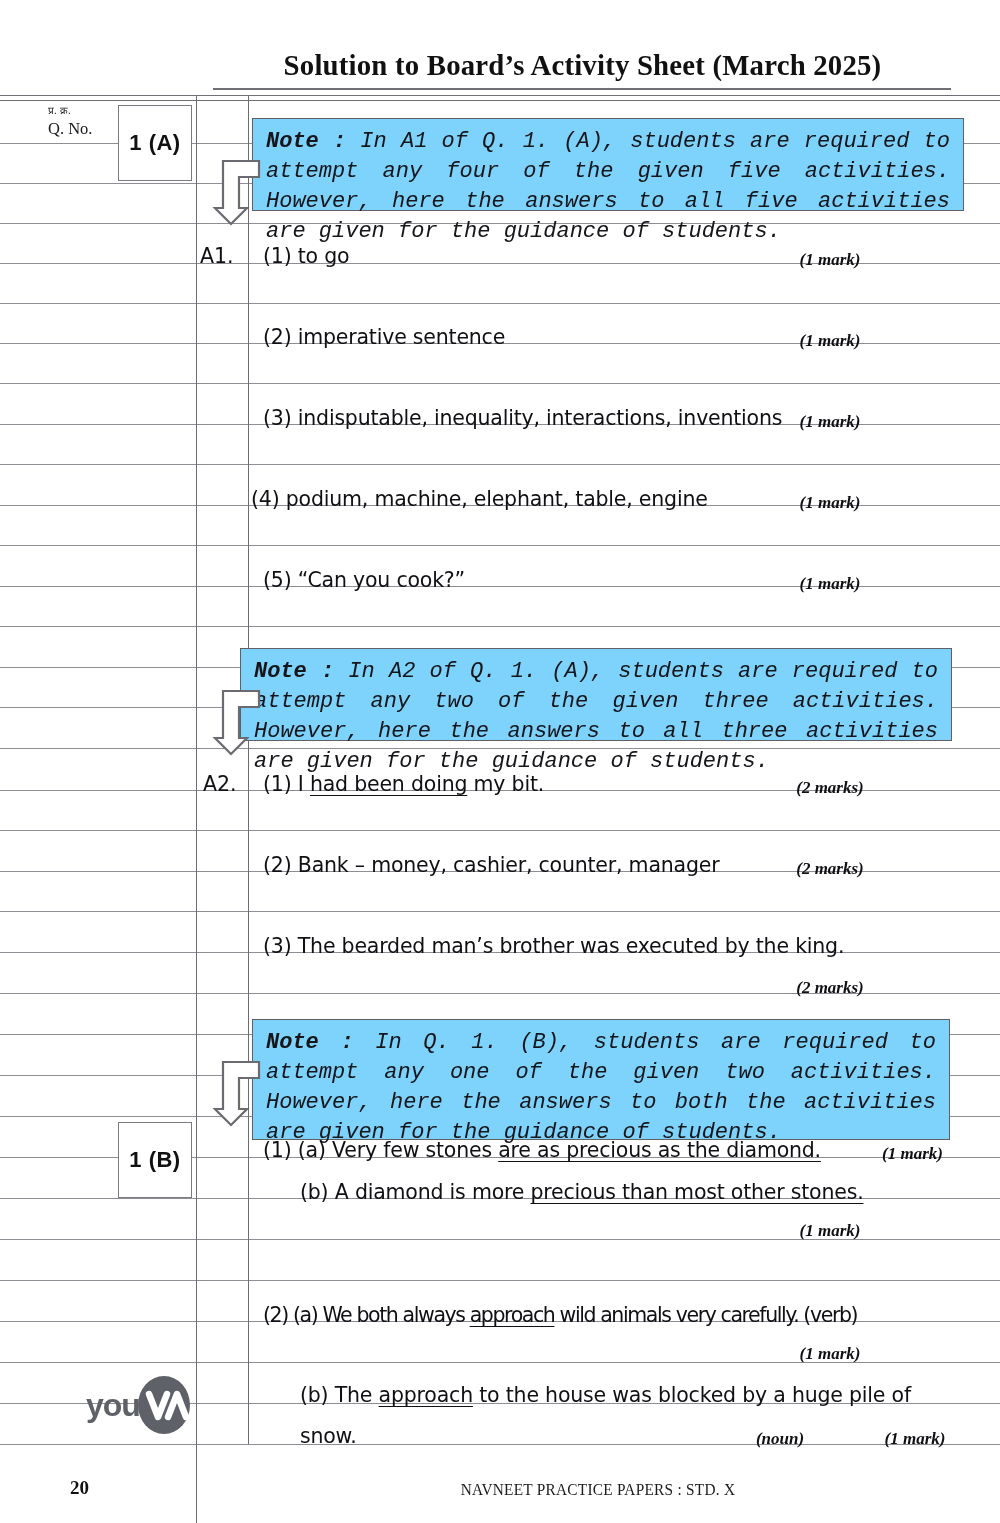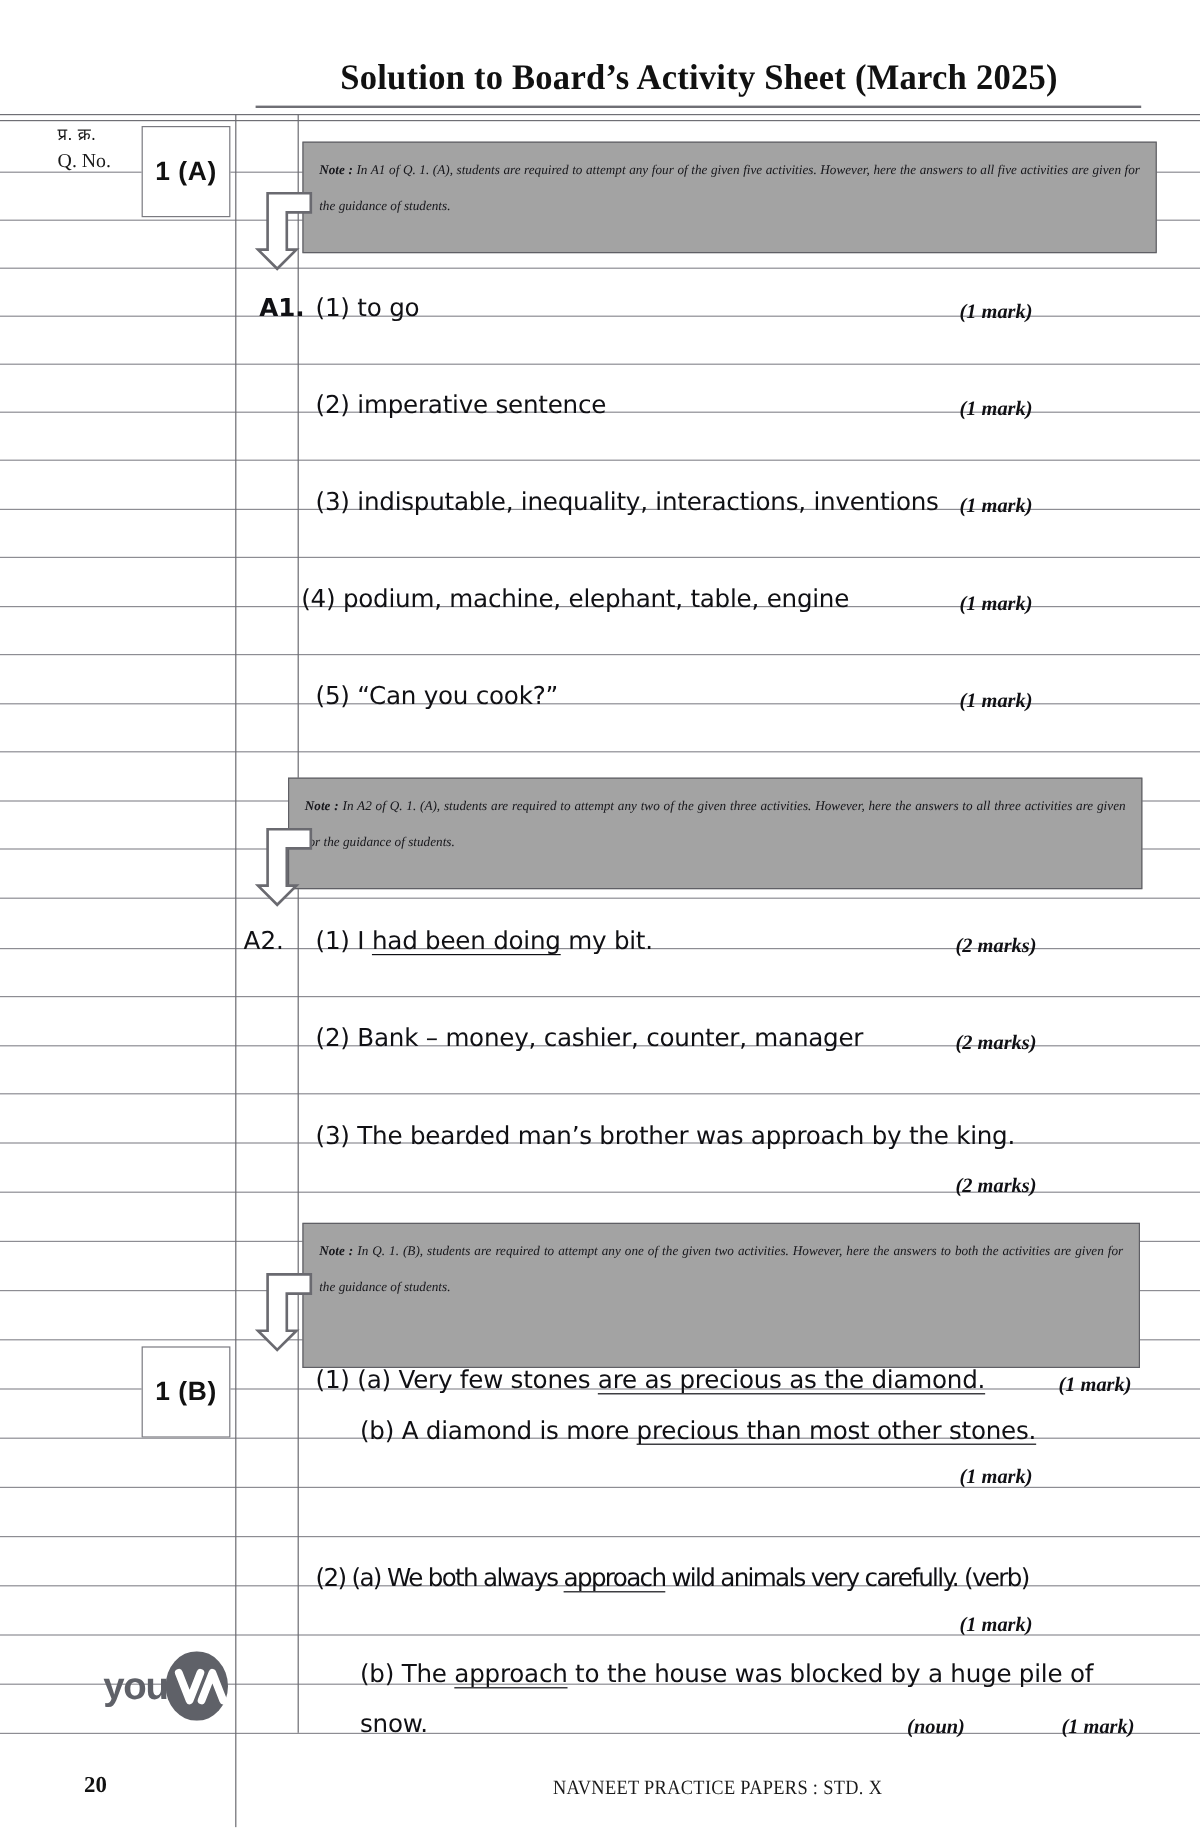--- a/index.html
+++ b/index.html
@@ -66,21 +66,21 @@
     left: 48px;
     top: 104px;
     font-family: "Liberation Serif", serif;
     font-size: 16.5px;
     color: #1a1a1a;
     line-height: 1.35;
     text-align: left;
   }
   .qno-label .dev {
     font-family: "DejaVu Sans", sans-serif;
-    font-size: 14px;
+    font-size: 10px;
     display: block;
   }
 
   
   .qbox {
     position: absolute;
     border: 1.6px solid #7a7a80;
     background: #ffffff;
     font-family: "Liberation Sans", sans-serif;
     font-weight: bold;
@@ -88,27 +88,27 @@
     color: #111111;
     display: flex;
     align-items: center;
     justify-content: center;
     letter-spacing: 0.5px;
   }
 
   
   .notebox {
     position: absolute;
-    background: #a3a3a3;
+    background: #7dd3fc;
     border: 1.6px solid #5f5f65;
     box-sizing: border-box;
     padding: 8px 13px 9px 13px;
-    font-family: Liberation Serif, serif;
+    font-family: Liberation Mono, monospace;
     font-style: italic;
-    font-size: 11px;
+    font-size: 22px;
     line-height: 30px;
     color: #15151a;
     text-align: justify;
     text-align-last: left;
   }
   .notebox b {
     font-style: italic;
     font-weight: bold;
   }
 
@@ -241,21 +241,21 @@
   <div class="qbox" style="left:118px; top:105px; width:72px; height:74px;">1  (A)</div>
 
   <div class="notebox" style="left:252px; top:118px; width:712px; height:93px;">
     <b>Note :</b><span> In A1 of Q. 1. (A), students are required to attempt any four of the given five activities. However, here the answers to all five activities are given for the guidance of students.</span>
   </div>
 
   <svg class="arrow" style="left:205px; top:158px;" width="56" height="70" viewBox="0 0 56 70">
     <path d="M 54 3 L 18 3 L 18 50 L 10 50 L 26 66 L 42 50 L 34 50 L 34 19 L 54 19 Z" fill="#ffffff" stroke="#6a6a70" stroke-width="2.2" stroke-linejoin="miter"></path>
   </svg>
 
-  <div class="acode" style="left:216px; top:244px;font-weight:bold;">A1.</div>
+  <div class="acode" style="left:200px; top:244px;">A1.</div>
 
   <div class="ans" style="left:263px; top:244px;">
     <span>(1)</span>
     <span>to go</span>
   </div>
   <div class="marks" style="left:700px; top:250px; width:260px;">(1 mark)</div>
 
   <div class="ans" style="left:263px; top:325px;">
     <span>(2)</span>
     <span>imperative sentence</span>
@@ -297,21 +297,21 @@
   <div class="marks" style="left:700px; top:778px; width:260px;">(2 marks)</div>
 
   <div class="ans" style="left:263px; top:853px;">
     <span>(2)</span>
     <span>Bank – money, cashier, counter, manager</span>
   </div>
   <div class="marks" style="left:700px; top:859px; width:260px;">(2 marks)</div>
 
   <div class="ans" style="left:263px; top:934px;">
     <span>(3)</span>
-    <span>The bearded man’s brother was approach by the king.</span>
+    <span>The bearded man’s brother was executed by the king.</span>
   </div>
   <div class="marks" style="left:700px; top:978px; width:260px;">(2 marks)</div>
 
   <div class="notebox" style="left:252px; top:1019px; width:698px; height:121px;">
     <b>Note :</b><span> In Q. 1. (B), students are required to attempt any one of the given two activities. However, here the answers to both the activities are given for the guidance of students.</span>
   </div>
 
   <svg class="arrow" style="left:205px; top:1059px;" width="56" height="70" viewBox="0 0 56 70">
     <path d="M 54 3 L 18 3 L 18 50 L 10 50 L 26 66 L 42 50 L 34 50 L 34 19 L 54 19 Z" fill="#ffffff" stroke="#6a6a70" stroke-width="2.2" stroke-linejoin="miter"></path>
   </svg>

